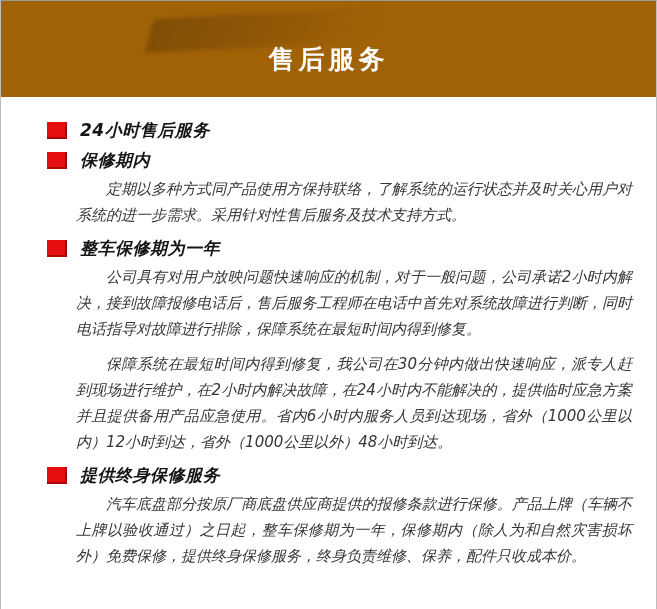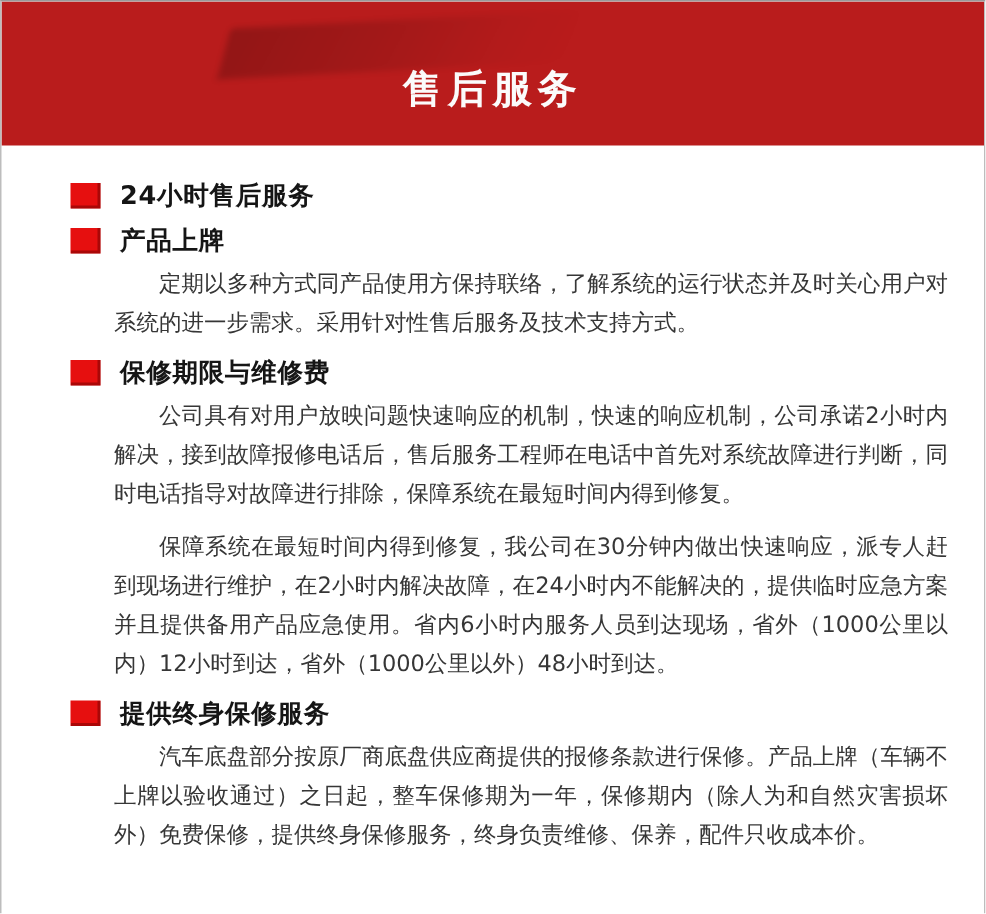--- a/index.html
+++ b/index.html
@@ -16,21 +16,21 @@
     background: #ffffff;
     border-left: 1px solid #bdbdbd;
     border-right: 1px solid #bdbdbd;
     border-top: 1px solid #9a9a9a;
     overflow: hidden;
   }
   
   .banner {
     position: relative;
     height: 96px;
-    background: #b91c1c;
+    background: #a16207;
     display: flex;
     align-items: center;
     justify-content: center;
     overflow: hidden;
   }
   .banner-title {
     color: #fbfbfb;
     font-size: 26px;
     font-weight: 700;
     letter-spacing: 4px;
@@ -46,21 +46,21 @@
       linear-gradient(105deg, rgba(0,0,0,0.38) 0%, rgba(0,0,0,0.22) 45%, rgba(0,0,0,0.05) 80%, transparent 100%);
     transform: skewX(-18deg) rotate(-3deg);
     filter: blur(2px);
     opacity: 0.55;
   }
   
   .content {
     padding: 20px 24px 0 46px;
     color: #333333;
   }
-  .section { margin: 0 0 7px 0; }
+  .section { margin: 0 0 7px 0; font-style: italic; }
   .sec-head {
     display: flex;
     align-items: center;
     gap: 13px;
     margin: 2px 0 4px 0;
   }
   .bullet {
     flex: none;
     width: 20px;
     height: 17px;
@@ -97,31 +97,31 @@
     <div class="section">
       <div class="sec-head">
         <span class="bullet"></span>
         <span class="sec-title">24小时售后服务</span>
       </div>
     </div>
 
     <div class="section">
       <div class="sec-head">
         <span class="bullet"></span>
-        <span class="sec-title">产品上牌</span>
+        <span class="sec-title">保修期内</span>
       </div>
       <p class="para">定期以多种方式同产品使用方保持联络，了解系统的运行状态并及时关心用户对系统的进一步需求。采用针对性售后服务及技术支持方式。</p>
     </div>
 
     <div class="section">
       <div class="sec-head">
         <span class="bullet"></span>
-        <span class="sec-title">保修期限与维修费</span>
+        <span class="sec-title">整车保修期为一年</span>
       </div>
-      <p class="para">公司具有对用户放映问题快速响应的机制，快速的响应机制，公司承诺2小时内解决，接到故障报修电话后，售后服务工程师在电话中首先对系统故障进行判断，同时电话指导对故障进行排除，保障系统在最短时间内得到修复。</p>
+      <p class="para">公司具有对用户放映问题快速响应的机制，对于一般问题，公司承诺2小时内解决，接到故障报修电话后，售后服务工程师在电话中首先对系统故障进行判断，同时电话指导对故障进行排除，保障系统在最短时间内得到修复。</p>
       <p class="para">保障系统在最短时间内得到修复，我公司在30分钟内做出快速响应，派专人赶到现场进行维护，在2小时内解决故障，在24小时内不能解决的，提供临时应急方案并且提供备用产品应急使用。省内6小时内服务人员到达现场，省外（1000公里以内）12小时到达，省外（1000公里以外）48小时到达。</p>
     </div>
 
     <div class="section">
       <div class="sec-head">
         <span class="bullet"></span>
         <span class="sec-title">提供终身保修服务</span>
       </div>
       <p class="para">汽车底盘部分按原厂商底盘供应商提供的报修条款进行保修。产品上牌（车辆不上牌以验收通过）之日起，整车保修期为一年，保修期内（除人为和自然灾害损坏外）免费保修，提供终身保修服务，终身负责维修、保养，配件只收成本价。</p>
     </div>

